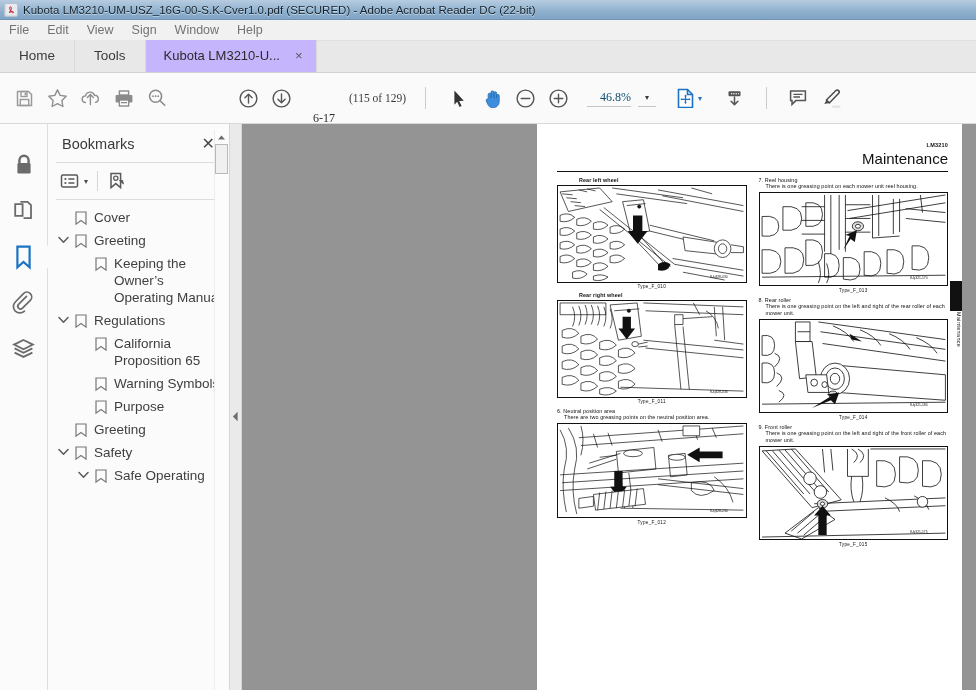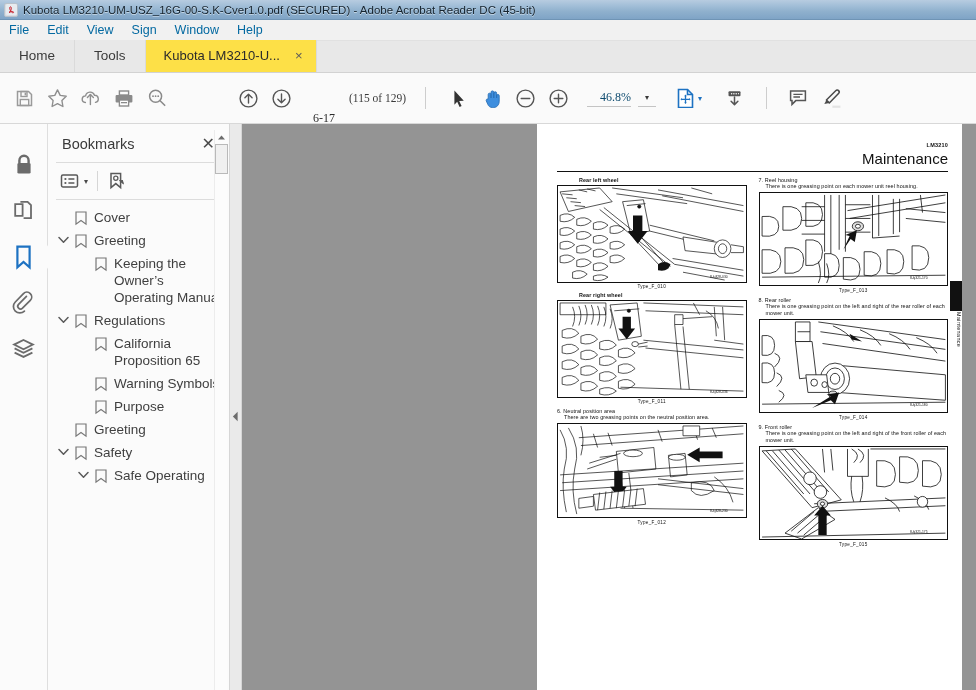--- a/index.html
+++ b/index.html
@@ -30,38 +30,38 @@
     font-size:11.5px; color:#15232e; white-space:nowrap;
     text-shadow:0 1px 0 rgba(255,255,255,.5);
   }
   
   #menubar {
     height:21px; background:#f1f1f1;
     display:flex; align-items:center;
     border-bottom:1px solid #e1e1e1;
   }
   #menubar .mi {
-    font-size:12.5px; color:#0369a1;
+    font-size:12.5px; color:#737373;
     padding:0 9px; line-height:21px; cursor:default;
   }
   
   #tabstrip {
     height:32px; background:#e8e8e8;
     display:flex; align-items:flex-end;
     border-bottom:1px solid #d2d2d2;
   }
   .tabitem {
     height:32px; line-height:32px;
     font-size:13.5px; color:#3b3b3b;
     padding:0 19px; white-space:nowrap;
     border-right:1px solid #dadada;
     background:#e8e8e8;
   }
   .tabitem.active {
-    background:#fde047; color:#2b2b2b;
+    background:#c4b5fd; color:#2b2b2b;
     border-top:none;
     display:flex; align-items:center;
     padding:0 10px 0 18px;
   }
   .tabitem.active .tlabel { font-size:13px; }
   .tabitem .closex {
     margin-left:12px; font-size:13px; color:#5a5a5a;
     width:14px;text-align:center; cursor:pointer;
   }
   
@@ -188,21 +188,21 @@
 </head>
 <body>
 
 <div id="titlebar">
   <div class="app-ico">
     <svg width="11" height="11" viewBox="0 0 11 11">
       <rect x="0" y="0" width="11" height="11" rx="1.5" fill="#e7ebef"></rect>
       <path d="M3 8.4c1.4-.3 2.3-2.3 2.3-4.2 0-.9-.3-1.4-.8-1.4-.6 0-.9.6-.8 1.5.1 1.2 1 3 2 3.9.6.5 1.2.7 1.6.5.5-.2.4-1-.5-1.1-1-.1-2.4.2-3.8.8z" fill="none" stroke="#c8202a" stroke-width="1" stroke-linejoin="round"></path>
     </svg>
   </div>
-  <span class="ttl">Kubota LM3210-UM-USZ_16G-00-S.K-Cver1.0.pdf (SECURED) - Adobe Acrobat Reader DC (45-bit)</span>
+  <span class="ttl">Kubota LM3210-UM-USZ_16G-00-S.K-Cver1.0.pdf (SECURED) - Adobe Acrobat Reader DC (22-bit)</span>
 </div>
 
 <div id="menubar">
   <div class="mi">File</div>
   <div class="mi">Edit</div>
   <div class="mi">View</div>
   <div class="mi">Sign</div>
   <div class="mi">Window</div>
   <div class="mi">Help</div>
 </div>

